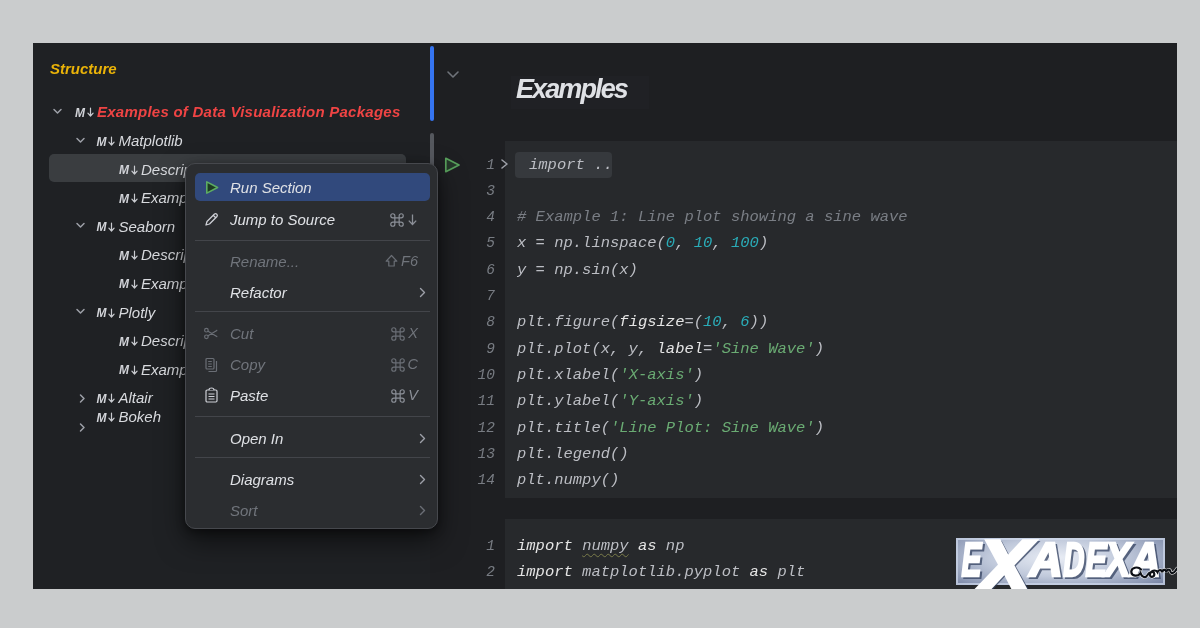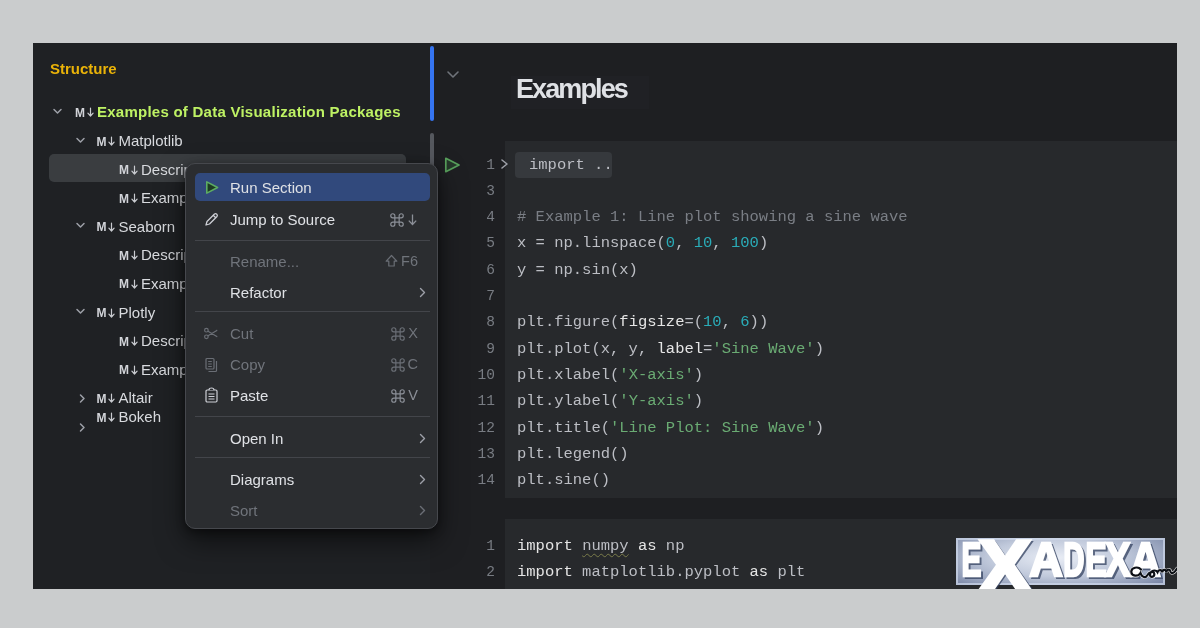--- a/index.html
+++ b/index.html
@@ -1,19 +1,19 @@
 <!DOCTYPE html>
 <html><head>
 <meta charset="utf-8">
 <style>
   * { margin:0; padding:0; box-sizing:border-box; }
   html,body { width:1200px; height:628px; overflow:hidden; }
   body { background:#cacccd; font-family:"Liberation Sans", sans-serif; position:relative; }
   .panel { position:absolute; left:33px; top:43px; width:1144px; height:546px;
-           background:#1e1f22; overflow:hidden; }
+           background:#1e1f22; overflow:hidden;font-style:italic; }
   .abs { position:absolute; }
 
   
   .cell { position:absolute; left:472px; width:672px; background:#27292c; }
   .c1 { top:98px; height:357px; }
   .c2 { top:476px; height:70px; }
 
   .edhead-bg { position:absolute; left:478px; top:33px; width:138px; height:33px; background:#202125; }
   .edhead { position:absolute; left:483px; top:31px; color:#dfe1e5;
             font-size:27px; font-weight:700; letter-spacing:-1.9px; }
@@ -27,21 +27,21 @@
   .sq { text-decoration:underline; text-decoration-style:wavy; text-decoration-color:#7a7c4a;
         text-decoration-thickness:1px; text-underline-offset:3px; }
   .fold { position:absolute; left:482px; top:109px; width:97px; height:26px; background:#36393d;
           border-radius:4px; color:#bcbec4; font-family:"Liberation Mono", monospace;
           font-size:15.5px; line-height:26px; padding-left:14px; white-space:pre; overflow:hidden; }
 
   
   .sidebar { position:absolute; left:0; top:0; width:397px; height:546px; background:#1f2124; }
   .sb-title { position:absolute; left:17px; top:17px; font-size:15px; font-weight:700; color:#eab308; }
   .row { position:absolute; height:28px; line-height:28px; color:#d8dade; font-size:15px; white-space:nowrap; }
-  .row b { color:#bef264; letter-spacing:0.25px; }
+  .row b { color:#ef4444; letter-spacing:0.25px; }
   .mi { font-weight:700; font-size:12px; color:#d2d4d9; letter-spacing:0; margin-right:3.5px; vertical-align:0.5px;}
   .mi svg { vertical-align:-1.5px; margin-left:1.5px; }
   .sel { position:absolute; left:16px; top:111px; width:357px; height:28px; background:#3a3d40; border-radius:5px; }
   .chev { position:absolute; }
 
   
   .sbar { position:absolute; width:4px; border-radius:2px; left:397px; }
   .sbar.blue { top:3px; height:75px; background:#3574f0; }
   .sbar.gray { top:90px; height:65px; background:#55585e; }
 
@@ -103,21 +103,21 @@
   <div class="fold">import ...</div>
   <div class="cl" style="top:161.1px;"><span class="cmt"># Example 1: Line plot showing a sine wave</span></div>
   <div class="cl" style="top:187.4px;">x = np.linspace(<span class="num">0</span>, <span class="num">10</span>, <span class="num">100</span>)</div>
   <div class="cl" style="top:213.7px;">y = np.sin(x)</div>
   <div class="cl" style="top:266.3px;">plt.figure(<span class="kw">figsize</span>=(<span class="num">10</span>, <span class="num">6</span>))</div>
   <div class="cl" style="top:292.6px;">plt.plot(x, y, <span class="kw">label</span>=<span class="str">'Sine Wave'</span>)</div>
   <div class="cl" style="top:318.9px;">plt.xlabel(<span class="str">'X-axis'</span>)</div>
   <div class="cl" style="top:345.2px;">plt.ylabel(<span class="str">'Y-axis'</span>)</div>
   <div class="cl" style="top:371.5px;">plt.title(<span class="str">'Line Plot: Sine Wave'</span>)</div>
   <div class="cl" style="top:397.8px;">plt.legend()</div>
-  <div class="cl" style="top:424.1px;">plt.sine()</div>
+  <div class="cl" style="top:424.1px;">plt.numpy()</div>
 
   <div class="ln" style="top:489.8px;">1</div>
   <div class="ln" style="top:515.8px;">2</div>
   <div class="cl" style="top:489.8px;"><span class="kw">import</span> <span class="sq">numpy</span> <span class="kw">as</span> np</div>
   <div class="cl" style="top:515.8px;"><span class="kw">import</span> matplotlib.pyplot <span class="kw">as</span> plt</div>
 
   <div class="sidebar">
     <div class="sb-title">Structure</div>
     <div class="sel"></div>
     <svg class="chev" style="left:19px; top:64px;" width="11" height="9" viewBox="0 0 11 9">

